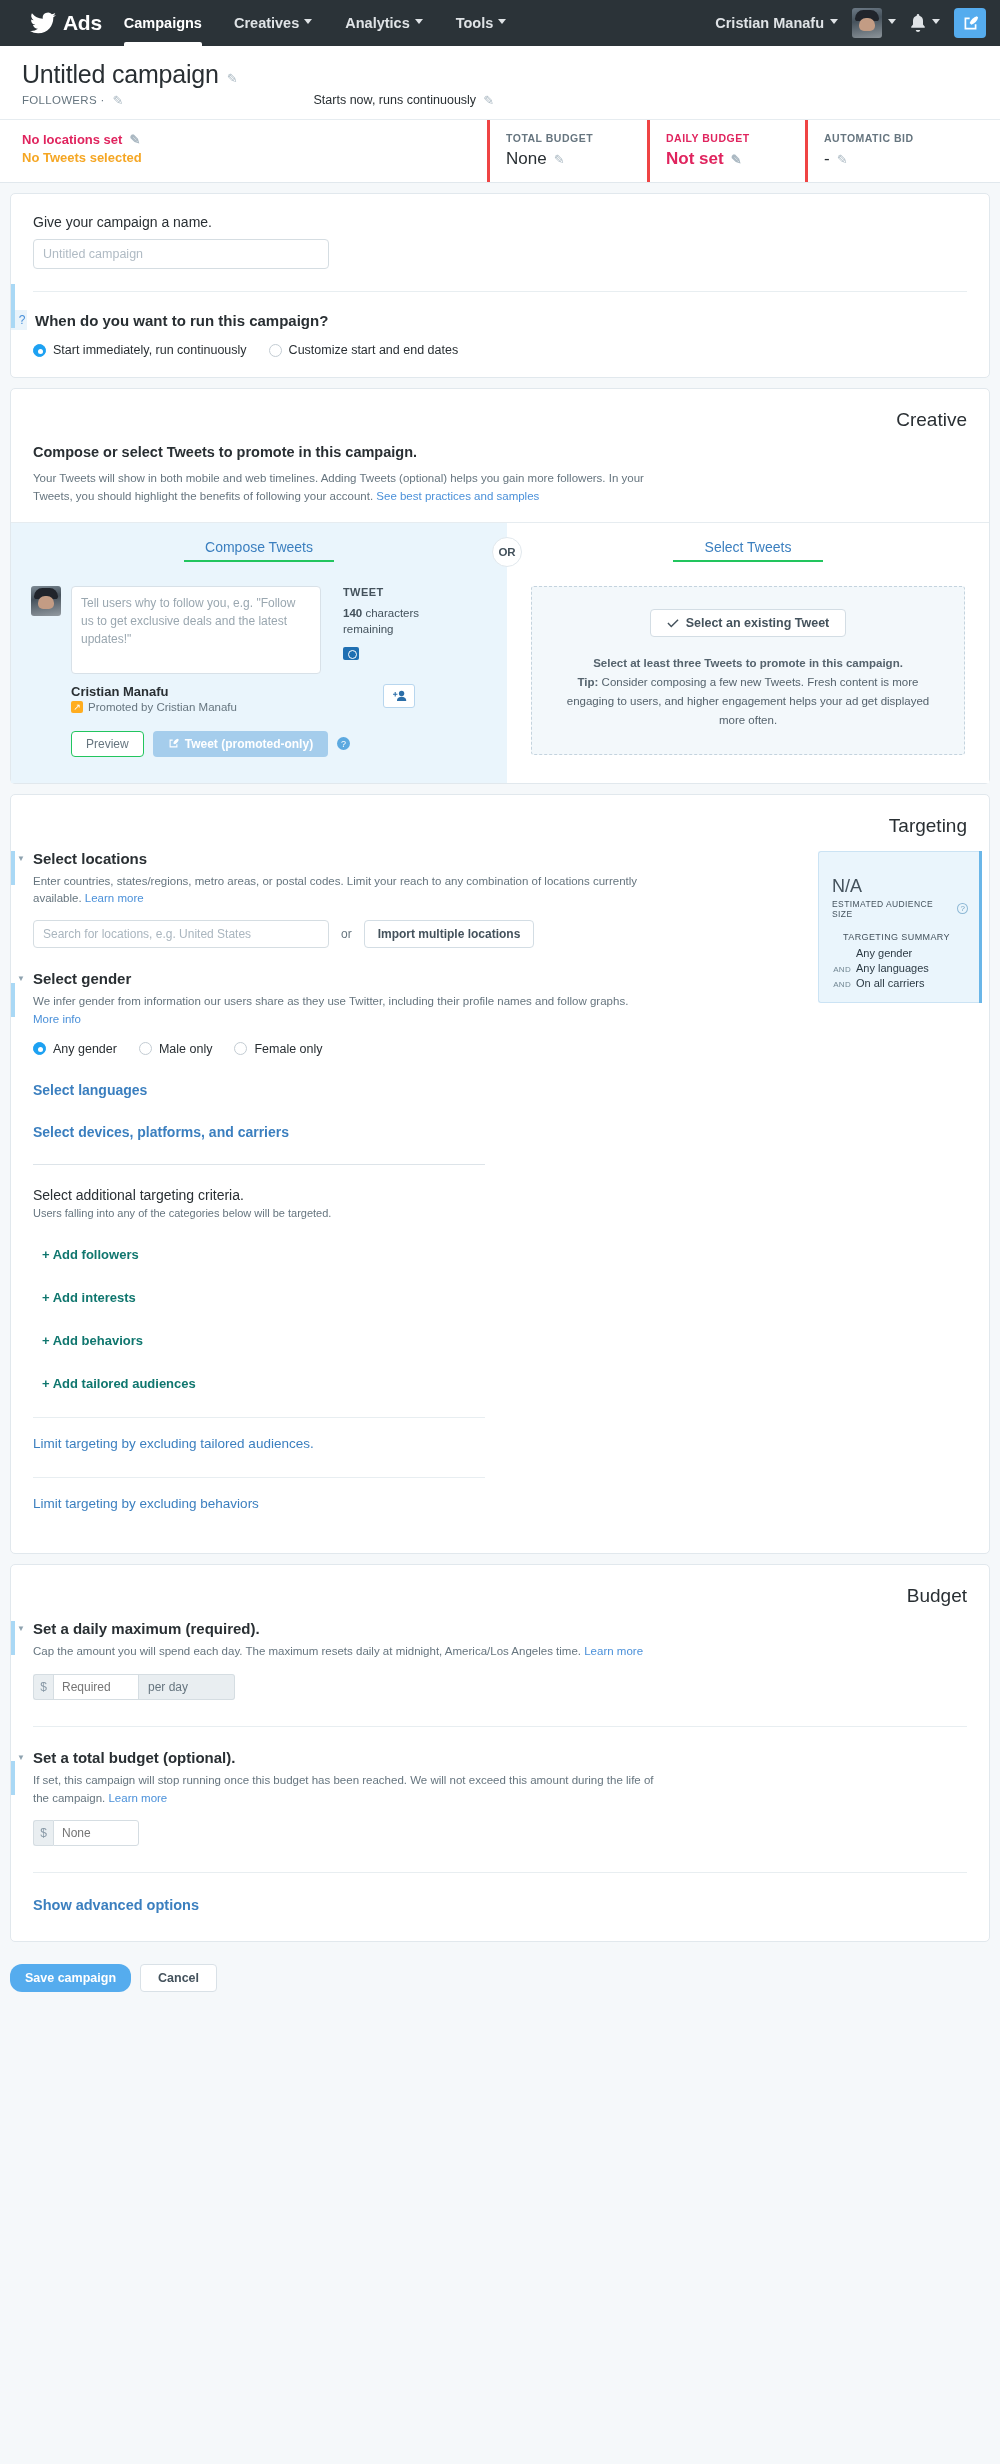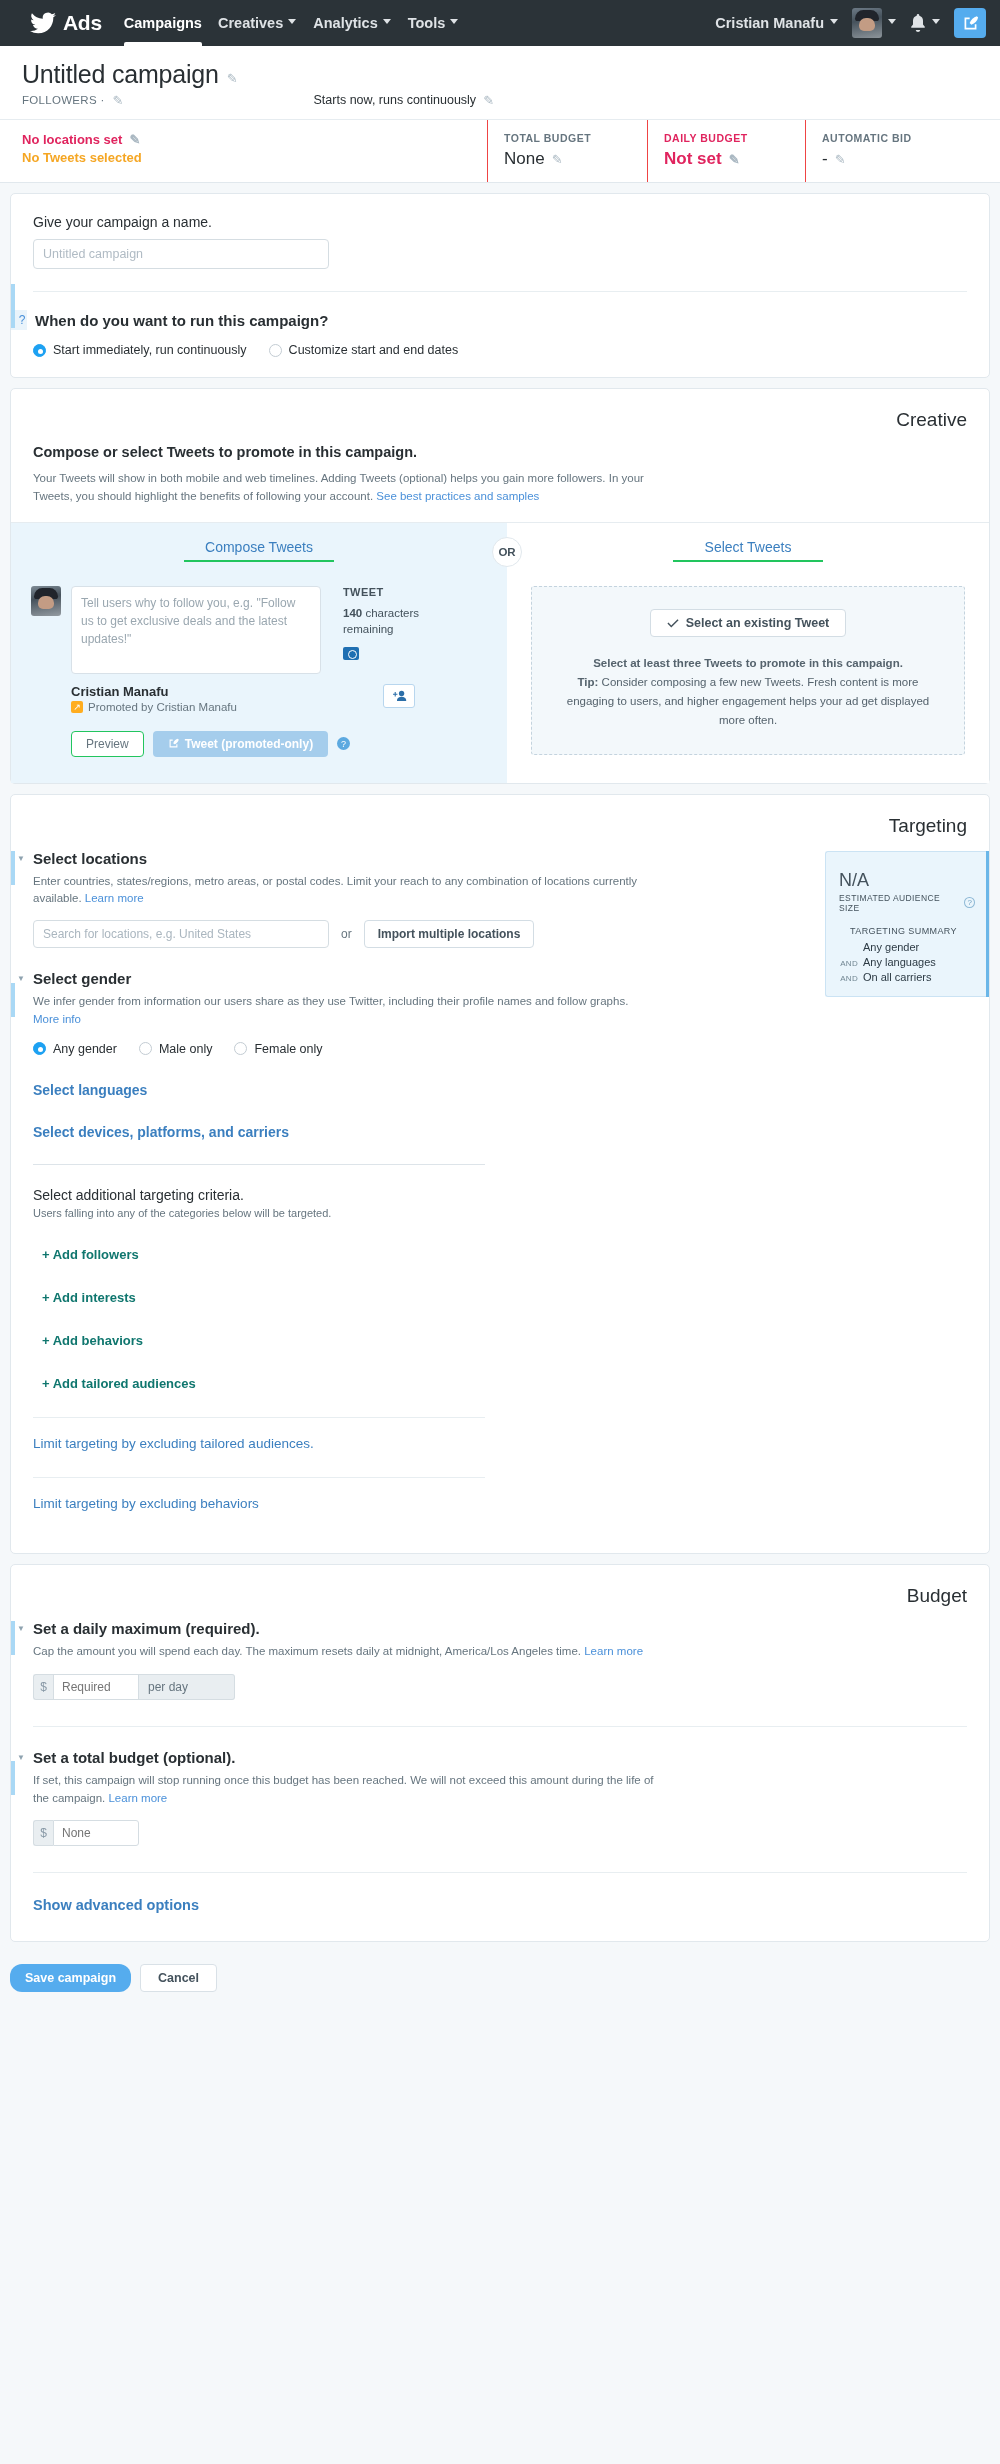--- a/index.html
+++ b/index.html
@@ -17,21 +17,21 @@
     height: 46px;
     background: #2b3338;
     display: flex;
     align-items: center;
     padding: 0 14px 0 30px;
     position: relative;
   }
   .brand { display: flex; align-items: center; gap: 7px; margin-right: 22px; }
   .brand-bird { width: 26px; height: 22px; display: block; }
   .brand-text { color: #fff; font-size: 21px; font-weight: bold; letter-spacing: -0.3px; }
-  .nav-items { display: flex; align-items: center; gap: 16px; height: 46px; }
+  .nav-items { display: flex; align-items: center; gap: 32px; height: 46px; }
   .nav-item {
     color: #dfe3e6; font-size: 14.5px; font-weight: bold;
     height: 46px; display: flex; align-items: center; gap: 5px;
     position: relative; cursor: pointer; white-space: nowrap;
   }
   .nav-item.active { color: #fff; }
   .nav-item.active::after {
     content: ""; position: absolute; left: 0; right: 0; bottom: 0;
     height: 4px; background: #fff; border-radius: 2px 2px 0 0;
   }
@@ -73,21 +73,21 @@
     font-size: 13px; line-height: 11px; cursor: pointer;
   }
   .camp-sub-row { display: flex; align-items: center; padding: 4px 0 12px 0; font-size: 11.5px; }
   .camp-objective { color: #66757f; letter-spacing: 0.3px; }
   .camp-schedule { color: #292f33; font-size: 12.5px; margin-left: 190px; display:flex; align-items:center; gap:7px;}
 
   .summary-bar { display: flex; background: #fff; border-bottom: 1px solid #e1e8ed; }
   .sum-left { flex: 0 0 487px; padding: 12px 22px 13px 22px; }
   .sum-alert { color: #e0245e; font-size: 13px; font-weight: bold; display: flex; align-items: center; gap: 7px; }
   .sum-warn { color: #f5a623; font-size: 13px; font-weight: bold; margin-top: 3px; }
-  .sum-cell { padding: 12px 16px 13px 16px; border-left: 1px solid #ef4444; }
+  .sum-cell { padding: 12px 16px 13px 16px; border-left: 3px solid #ef4444; }
   .sum-cell.w1 { flex: 0 0 160px; }
   .sum-cell.w2 { flex: 0 0 158px; }
   .sum-cell.w3 { flex: 1 1 auto; }
   .sum-label { font-size: 10.5px; color: #66757f; letter-spacing: 0.5px; font-weight: bold; }
   .sum-label.danger { color: #e0245e; }
   .sum-value { font-size: 17px; color: #292f33; margin-top: 5px; display: flex; align-items: baseline; gap: 7px; }
   .sum-value.danger { color: #e0245e; font-weight: bold; }
 
   
   .page { padding: 10px 10px 0 10px; }
@@ -212,23 +212,23 @@
     background: #fff; font-size: 12.5px; font-weight: bold; color: #44525c; cursor: pointer;
     display: inline-flex; align-items: center; gap: 7px; font-family: "Liberation Sans", sans-serif;
   }
   .dashed-note { font-size: 11.5px; color: #55636d; line-height: 1.65; margin-top: 17px; }
   .dashed-note b { font-weight: bold; }
 
   
   .targeting-body { display: flex; }
   .targeting-main { flex: 1 1 auto; padding: 20px 22px 22px 22px; }
   .est-panel {
-    position: absolute; right: 1px; top: 56px; width: 163px;
+    position: absolute; right: 8px; top: 56px; width: 163px;
     background: #eaf5fc; border: 1px solid #cbe3f4; border-right: 0;
-    border-radius: 3px 0 0 3px; padding: 19px 13px 13px 13px;
+    border-radius: 3px 0 0 3px; padding: 25px 13px 13px 13px;
   }
   .est-panel::after {
     content:""; position:absolute; right:-1px; top:-1px; bottom:-1px; width:3px; background:#6ab6e8;
   }
   .est-na { font-size: 18px; color: #44525c; line-height: 1; }
   .est-label-row { display: flex; align-items: center; gap: 7px; margin-top: 4px; }
   .est-label { font-size: 8.5px; color: #44525c; letter-spacing: 0.4px; }
   .est-q {
     width: 11px; height: 11px; border-radius: 50%; border: 1px solid #8fb9d6;
     color: #6f9fc0; font-size: 8px; display: flex; align-items: center; justify-content: center; cursor: pointer;

